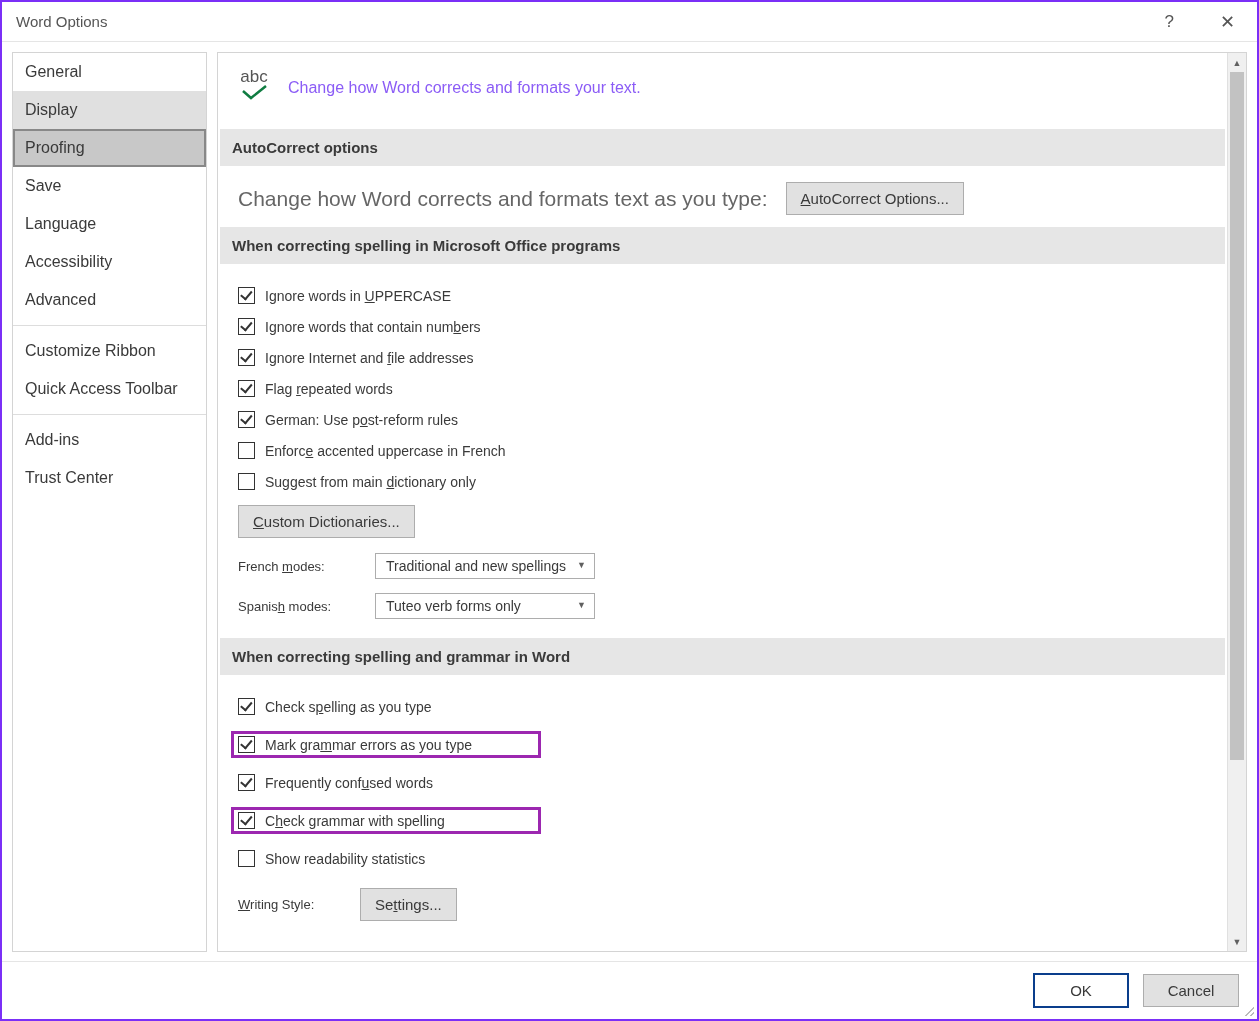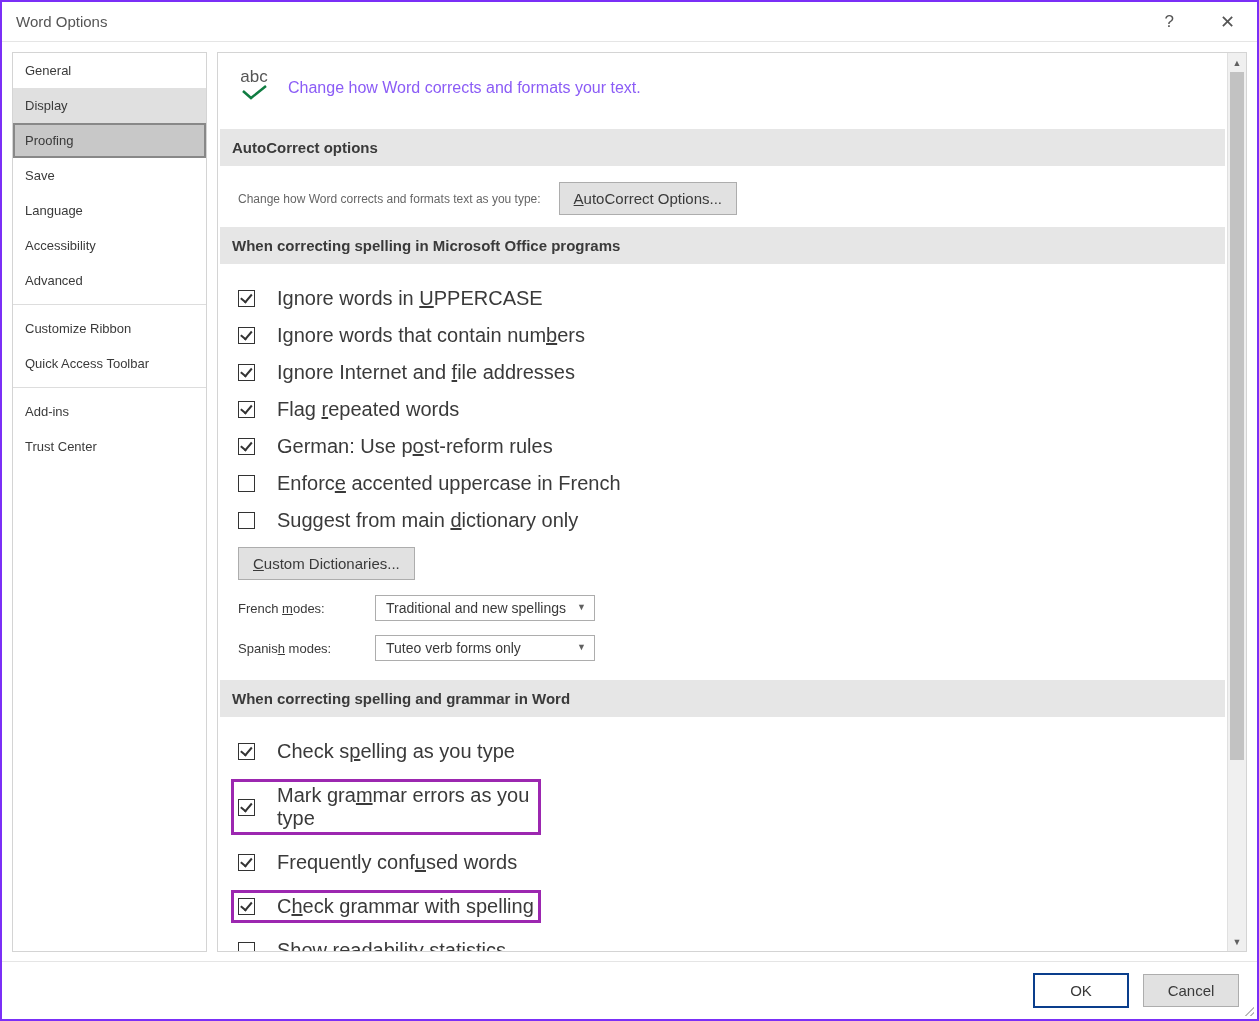--- a/index.html
+++ b/index.html
@@ -35,21 +35,21 @@
 .sidebar {
   width: 195px;
   border: 1px solid #d4d4d4;
   background: #fff;
   overflow: hidden;
 }
 .sidebar-item {
   padding: 10px 12px;
   cursor: pointer;
   color: #3a3a3a;
-  font-size: 13px;
+  font-size: 16px;
 }
 .sidebar-item.active {
   background: #c8c8c8;
   border: 2px solid #888;
   padding: 8px 10px;
 }
 .sidebar-item.hover { background: #e0e0e0; }
 .sidebar .sep { border-top: 1px solid #ddd; margin: 6px 0; }
 .main-panel {
   flex: 1;
@@ -103,21 +103,21 @@
 .section-bar {
   background: #e6e6e6;
   padding: 10px 12px;
   font-weight: 600;
   font-size: 15px;
   color: #3a3a3a;
   margin: 2px 2px;
 }
 .indent { padding: 14px 20px 10px 20px; }
 .ac-row { display: flex; align-items: center; gap: 18px; }
-.ac-row .lbl { color: #666; font-size: 12px; }
+.ac-row .lbl { color: #666; font-size: 21px; }
 .btn {
   background: #e1e1e1;
   border: 1px solid #adadad;
   padding: 7px 14px;
   font-size: 15px;
   color: #3a3a3a;
   cursor: pointer;
 }
 .btn.primary { background: #fff; border: 2px solid #0a3e8c; padding: 7px 30px; }
 .check-row {
@@ -136,21 +136,21 @@
   cursor: pointer;
   flex-shrink: 0;
 }
 .chk.checked::after {
   content: "";
   width: 9px; height: 5px;
   border-left: 2px solid #333;
   border-bottom: 2px solid #333;
   transform: rotate(-50deg) translate(1px,-1px);
 }
-.check-row .lbl { font-size: 20px; color: #3a3a3a; margin-left: 12px; }
+.check-row .lbl { font-size: 14px; color: #3a3a3a; }
 .u { text-decoration: underline; }
 .dd-row {
   display: flex;
   align-items: center;
   gap: 12px;
   padding: 7px 0;
 }
 .dd-row .dl { width: 125px; color: #3a3a3a; font-size: 13px; }
 .dropdown {
   border: 1px solid #adadad;

